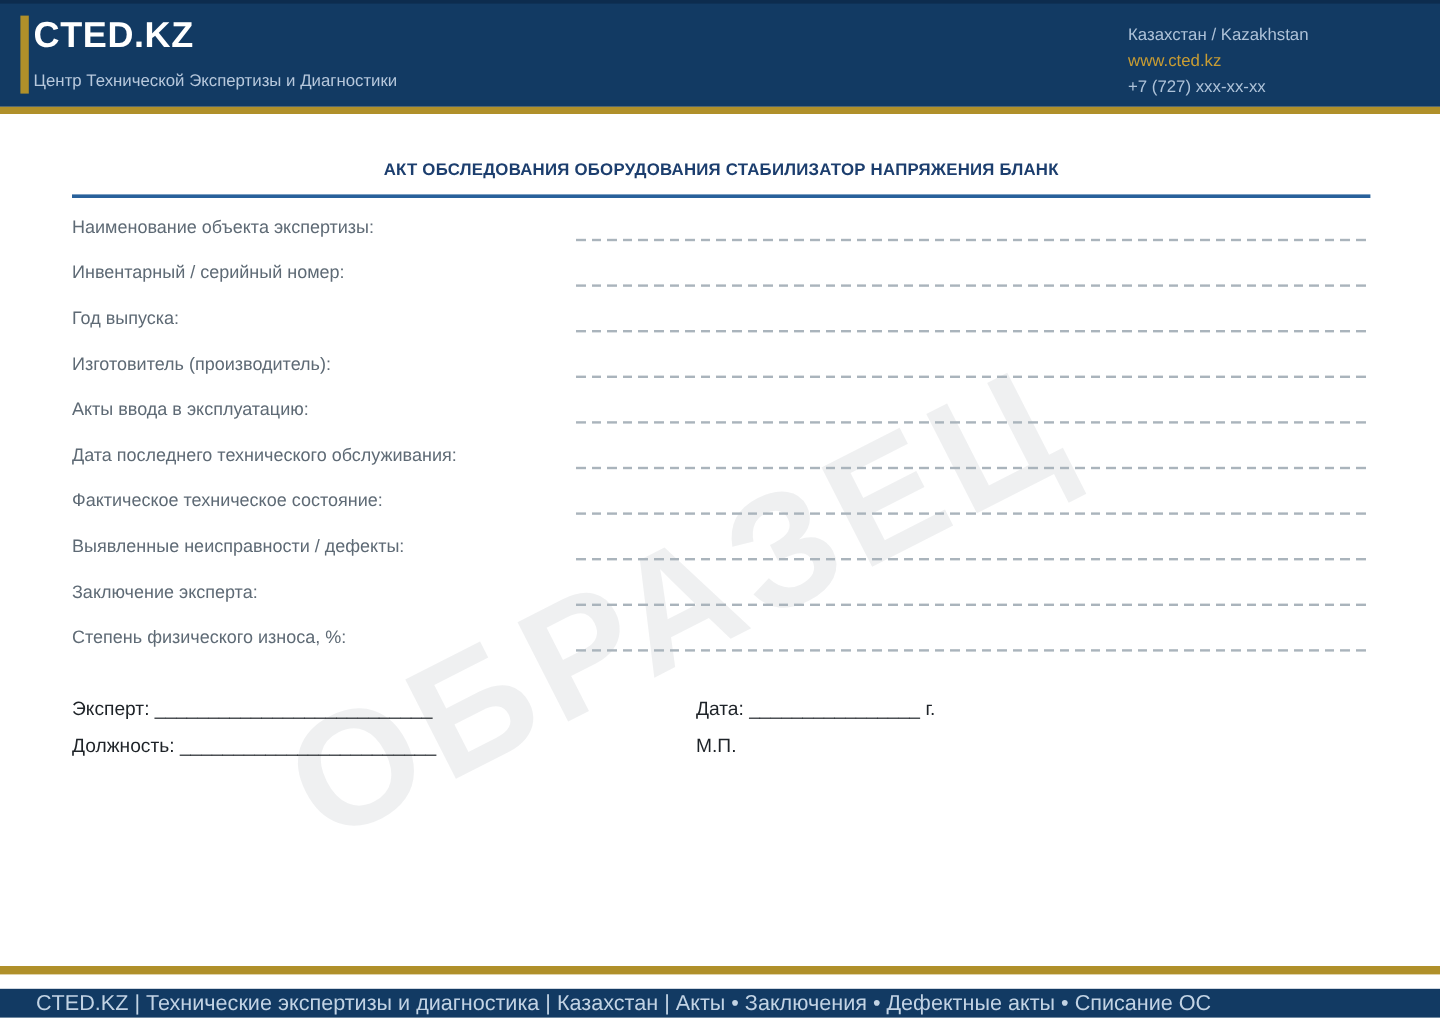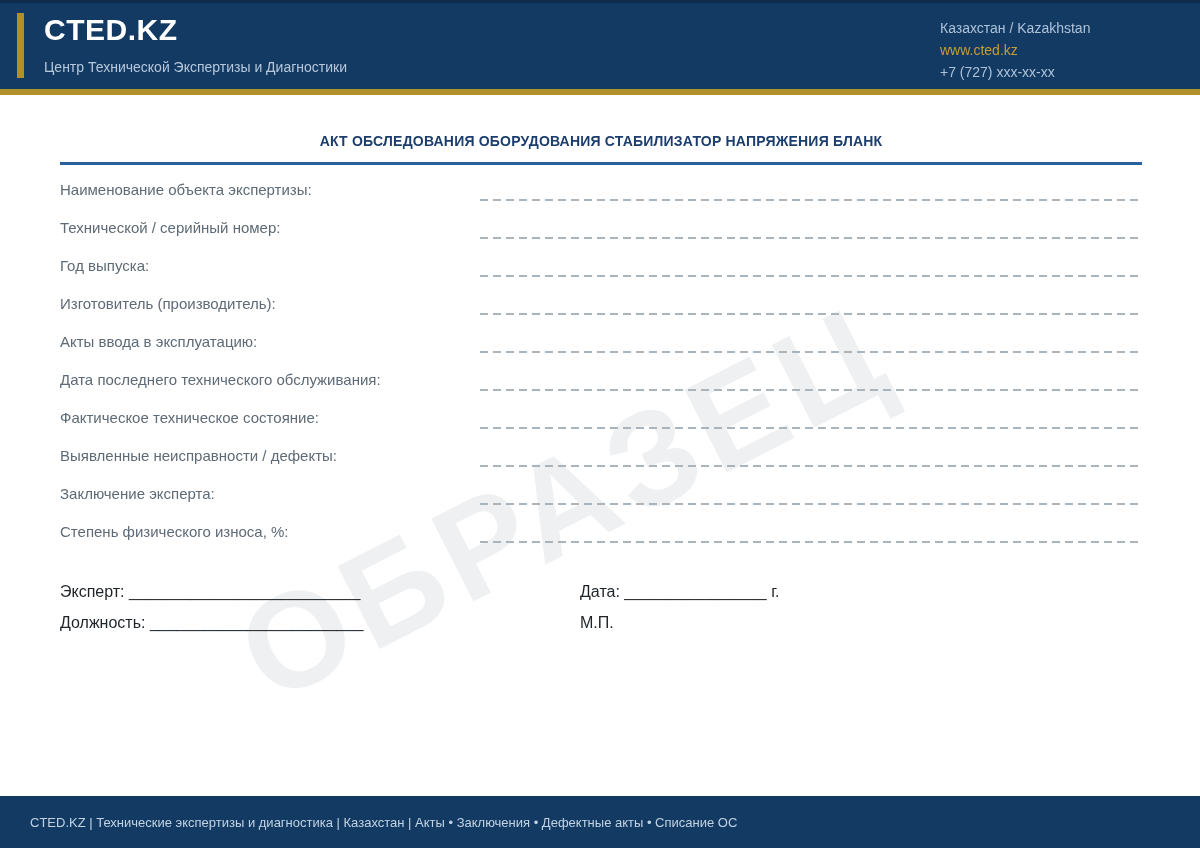--- a/index.html
+++ b/index.html
@@ -14,21 +14,21 @@
   .header {
     position:absolute; top:0; left:0; right:0; height:89px;
     background:#123a63;
     border-top:3px solid #0d2c4e;
   }
   .brand {
     position:absolute; left:17px; top:10px; bottom:11px;
     display:flex; align-items:stretch;
   }
   .brand-bar { width:7px; background:#b0902a; }
-  .brand-text { padding-left:20px; display:flex; flex-direction:column; justify-content:space-between; padding-top:2px; }
+  .brand-text { padding-left:4px; display:flex; flex-direction:column; justify-content:space-between; padding-top:2px; }
   .logo { color:#ffffff; font-size:30px; font-weight:700; letter-spacing:0.5px; line-height:1; }
   .subtitle { color:#b7c8dc; font-size:14px; line-height:1; padding-bottom:4px; }
   .contacts {
     position:absolute; left:940px; top:14px;
     font-size:14px; line-height:22px; text-align:left;
   }
   .contacts .region { color:#aec2d8; }
   .contacts .site { color:#c99d33; }
   .contacts .phone { color:#aec2d8; }
   .gold-stripe { position:absolute; top:89px; left:0; right:0; height:6px; background:#b0902a; }
@@ -72,25 +72,25 @@
   
   .sign { margin-top:17px; font-size:16px; color:#1e2328; }
   .sign-row { display:flex; height:31px; align-items:flex-end; }
   .sign-left { width:520px; flex:none; }
   .sign-right { flex:1; }
   .uline { letter-spacing:0; }
 
   
   .footer-stripe { position:absolute; bottom:36px; left:0; right:0; height:7px; background:#b0902a; }
   .footer {
-    position:absolute; bottom:0; left:0; right:0; height:52px;
+    position:absolute; bottom:0; left:0; right:0; height:24px;
     background:#123a63;
     display:flex; align-items:center;
     padding-left:30px;
-    font-size:13px; color:#c2d3e4;
+    font-size:18px; color:#c2d3e4;
   }
 </style>
 </head>
 <body>
 
 <div class="header">
   <div class="brand">
     <div class="brand-bar"></div>
     <div class="brand-text">
       <div class="logo">CTED.KZ</div>
@@ -110,21 +110,21 @@
   <div class="doc-inner">
     <div class="doc-title">АКТ ОБСЛЕДОВАНИЯ ОБОРУДОВАНИЯ СТАБИЛИЗАТОР НАПРЯЖЕНИЯ БЛАНК</div>
     <div class="title-rule"></div>
 
     <div class="form">
       <div class="form-row">
           <div class="form-label">Наименование объекта экспертизы:</div>
           <div class="form-line"></div>
         </div>
         <div class="form-row">
-          <div class="form-label">Технической / серийный номер:</div>
+          <div class="form-label">Инвентарный / серийный номер:</div>
           <div class="form-line"></div>
         </div>
         <div class="form-row">
           <div class="form-label">Год выпуска:</div>
           <div class="form-line"></div>
         </div>
         <div class="form-row">
           <div class="form-label">Изготовитель (производитель):</div>
           <div class="form-line"></div>
         </div>

